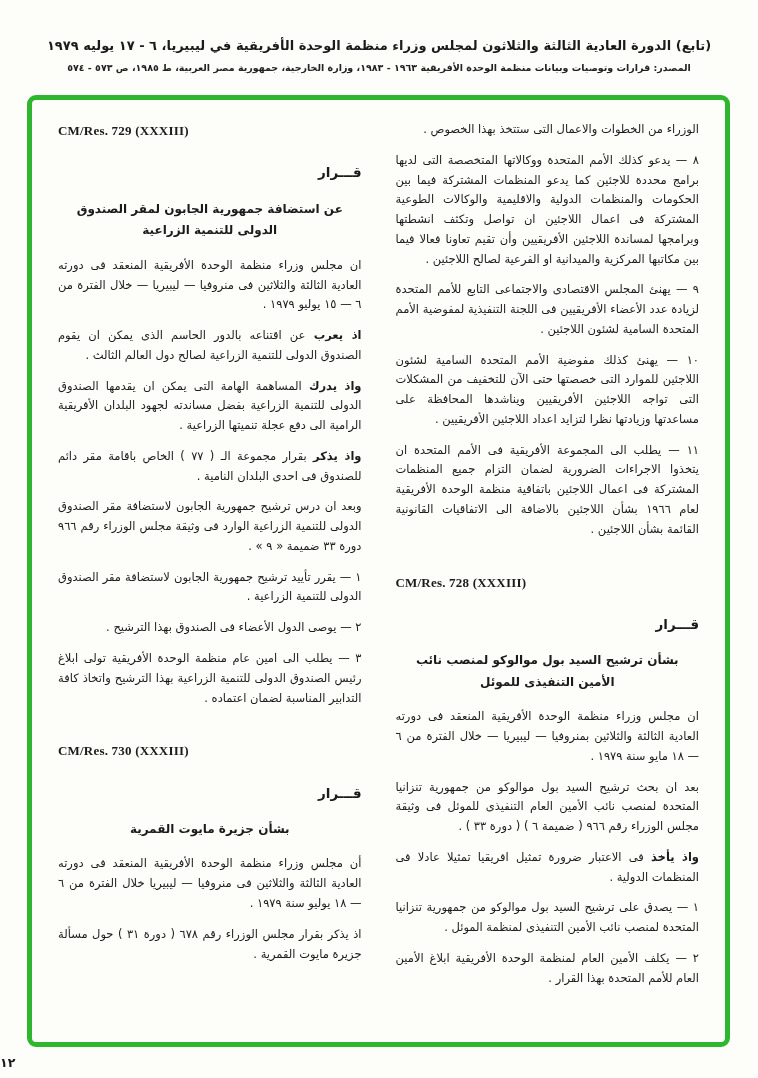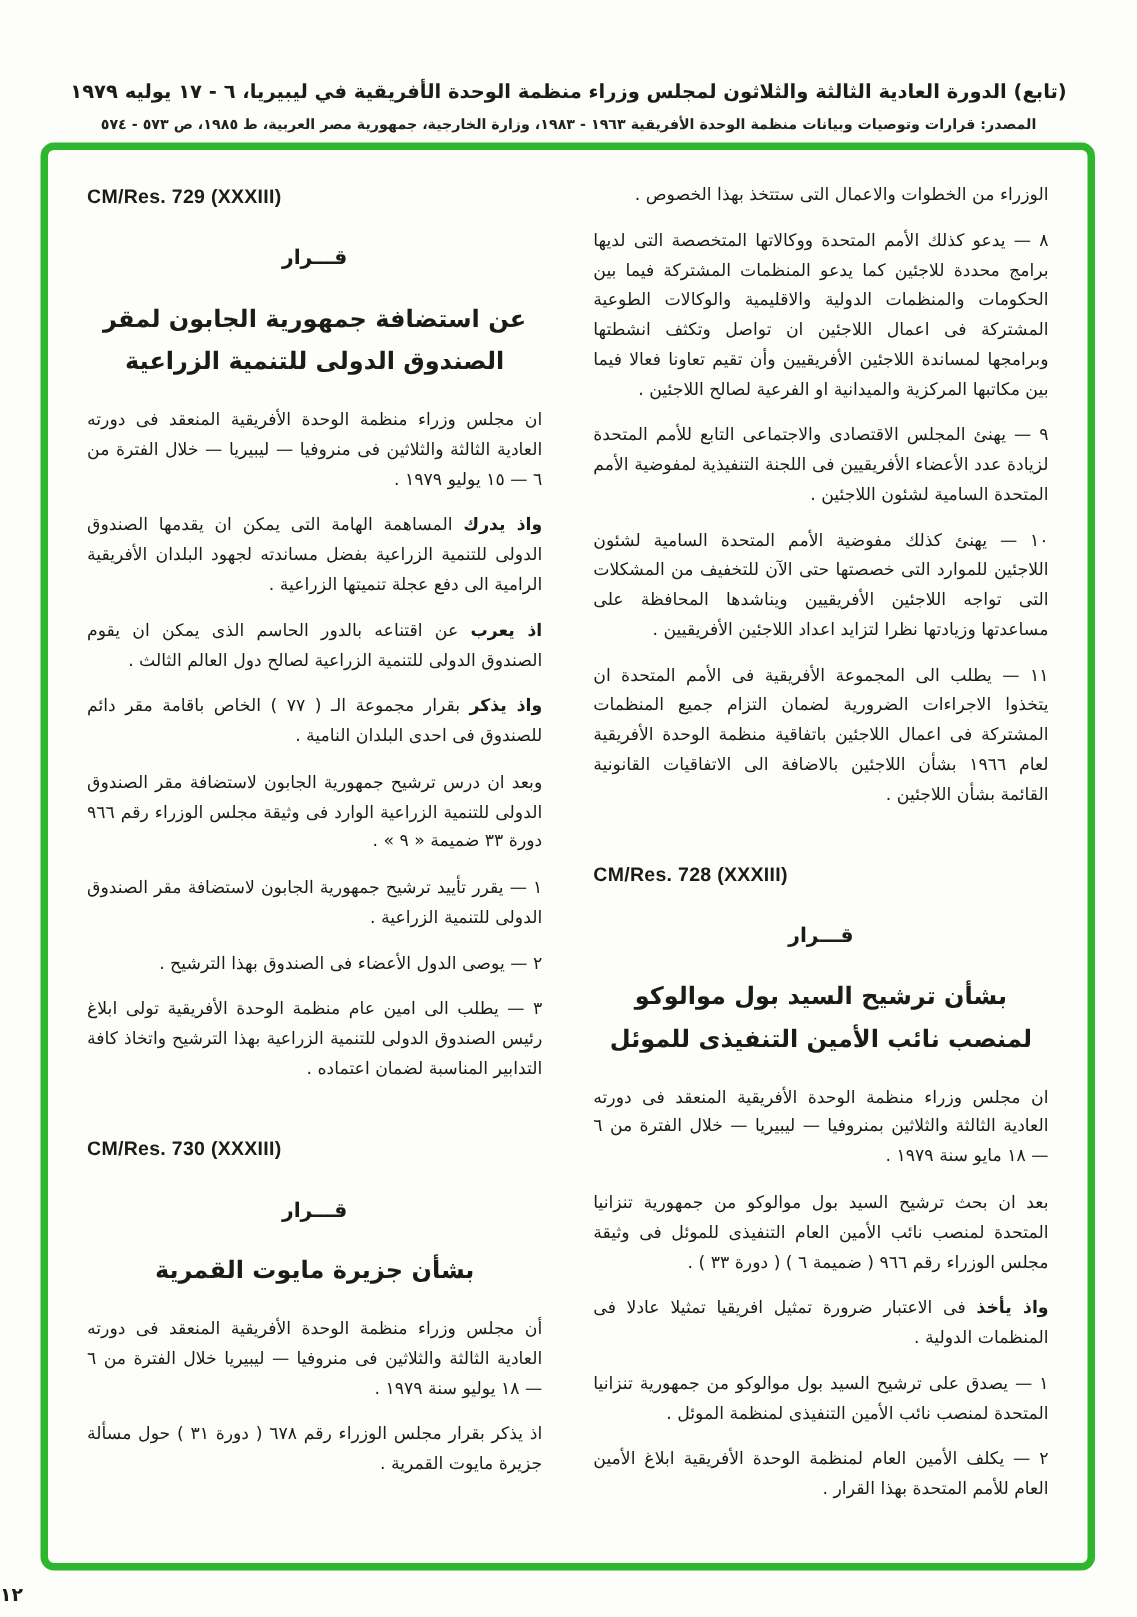--- a/index.html
+++ b/index.html
@@ -5,21 +5,21 @@
   html,body { margin:0; padding:0; background:#ffffff; }
   .page {
     position:relative;
     width:758px; height:1078px;
     margin:0 auto;
     background:#fdfdfa;
     font-family:"DejaVu Sans", sans-serif;
     color:#1b1b1b;
     overflow:hidden;
   }
-  .page-header { text-align:center; direction:rtl; padding-top:26px;margin-top:28px; }
+  .page-header { text-align:center; direction:rtl; padding-top:38px; }
   .header-line1 { font-size:13px; font-weight:bold; letter-spacing:0.2px; }
   .header-line2 { font-size:9.5px; font-weight:bold; margin-top:9px; color:#222;text-align:center; }
 
   .frame {
     position:absolute;
     left:27px; top:95px;
     width:703px; height:952px;
     box-sizing:border-box;
     border:5px solid #2eb62e;
     border-radius:9px;
@@ -39,38 +39,38 @@
     font-size:11.5px;
     line-height:1.72;
     text-align:justify;
   }
   p.body-par { margin:0 0 11px 0; }
   .lead { font-weight:bold; }
 
   .docref {
     direction:ltr;
     text-align:left;
-    font-family:Liberation Sans, sans-serif;
+    font-family:Liberation Serif, serif;
     font-weight:bold;
     font-size:13px;
     margin:0 0 12px 0;
     letter-spacing:0.2px;
   }
   .docref.spaced { margin-top:32px; }
 
   .res-title {
-    text-align:center;
+    text-align:right;
     font-weight:bold;
     font-size:13.5px;
     margin:19px 0 14px 0;
   }
   .res-subtitle {
     text-align:center;
     font-weight:bold;
-    font-size:16px;
+    font-size:12px;
     line-height:1.8;
     margin:0 8px 14px 8px;
   }
 
   .page-footer {
     position:absolute;
     left:0; bottom:8px;
     width:100%;
     text-align:left;
     font-size:12.5px;
@@ -108,22 +108,22 @@
         <p class="body-par">١ — يصدق على ترشيح السيد بول موالوكو من جمهورية تنزانيا المتحدة لمنصب نائب الأمين التنفيذى لمنظمة الموئل .</p>
         <p class="body-par">٢ — يكلف الأمين العام لمنظمة الوحدة الأفريقية ابلاغ الأمين العام للأمم المتحدة بهذا القرار .</p>
       </div>
 
       <div class="col">
         <div class="docref">CM/Res. 729 (XXXIII)</div>
         <div class="res-title">قـــرار</div>
         <div class="res-subtitle">عن استضافة جمهورية الجابون لمقر الصندوق الدولى للتنمية الزراعية</div>
 
         <p class="body-par">ان مجلس وزراء منظمة الوحدة الأفريقية المنعقد فى دورته العادية الثالثة والثلاثين فى منروفيا — ليبيريا — خلال الفترة من ٦ — ١٥ يوليو ١٩٧٩ .</p>
+        <p class="body-par"><span class="lead">اذ يعرب</span> <span>عن اقتناعه بالدور الحاسم الذى يمكن ان يقوم الصندوق الدولى للتنمية الزراعية لصالح دول العالم الثالث .</span></p>
         <p class="body-par"><span class="lead">واذ يدرك</span> <span>المساهمة الهامة التى يمكن ان يقدمها الصندوق الدولى للتنمية الزراعية بفضل مساندته لجهود البلدان الأفريقية الرامية الى دفع عجلة تنميتها الزراعية .</span></p>
-        <p class="body-par"><span class="lead">اذ يعرب</span> <span>عن اقتناعه بالدور الحاسم الذى يمكن ان يقوم الصندوق الدولى للتنمية الزراعية لصالح دول العالم الثالث .</span></p>
         <p class="body-par"><span class="lead">واذ يذكر</span> <span>بقرار مجموعة الـ ( ٧٧ ) الخاص باقامة مقر دائم للصندوق فى احدى البلدان النامية .</span></p>
         <p class="body-par">وبعد ان درس ترشيح جمهورية الجابون لاستضافة مقر الصندوق الدولى للتنمية الزراعية الوارد فى وثيقة مجلس الوزراء رقم ٩٦٦ دورة ٣٣ ضميمة « ٩ » .</p>
         <p class="body-par">١ — يقرر تأييد ترشيح جمهورية الجابون لاستضافة مقر الصندوق الدولى للتنمية الزراعية .</p>
         <p class="body-par">٢ — يوصى الدول الأعضاء فى الصندوق بهذا الترشيح .</p>
         <p class="body-par">٣ — يطلب الى امين عام منظمة الوحدة الأفريقية تولى ابلاغ رئيس الصندوق الدولى للتنمية الزراعية بهذا الترشيح واتخاذ كافة التدابير المناسبة لضمان اعتماده .</p>
 
         <div class="docref spaced">CM/Res. 730 (XXXIII)</div>
         <div class="res-title">قـــرار</div>
         <div class="res-subtitle">بشأن جزيرة مايوت القمرية</div>
 

